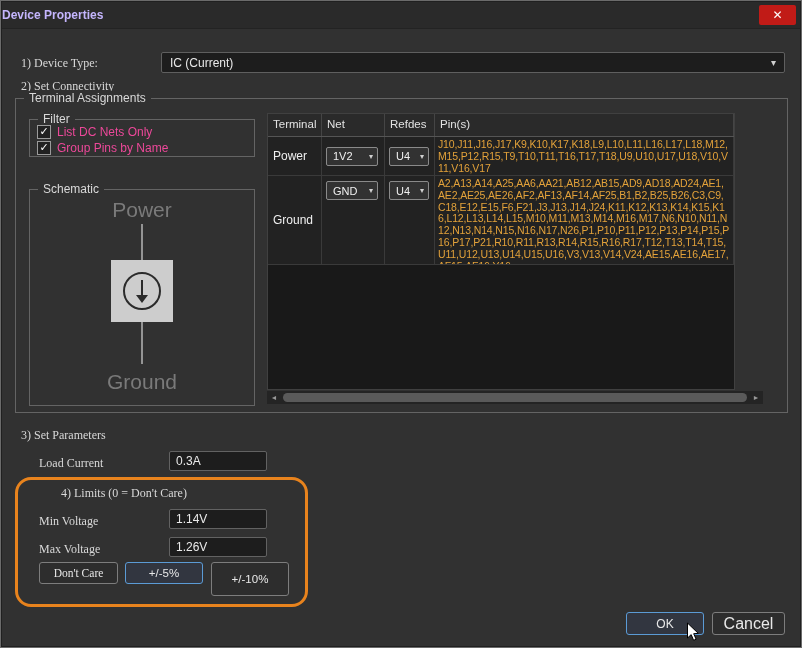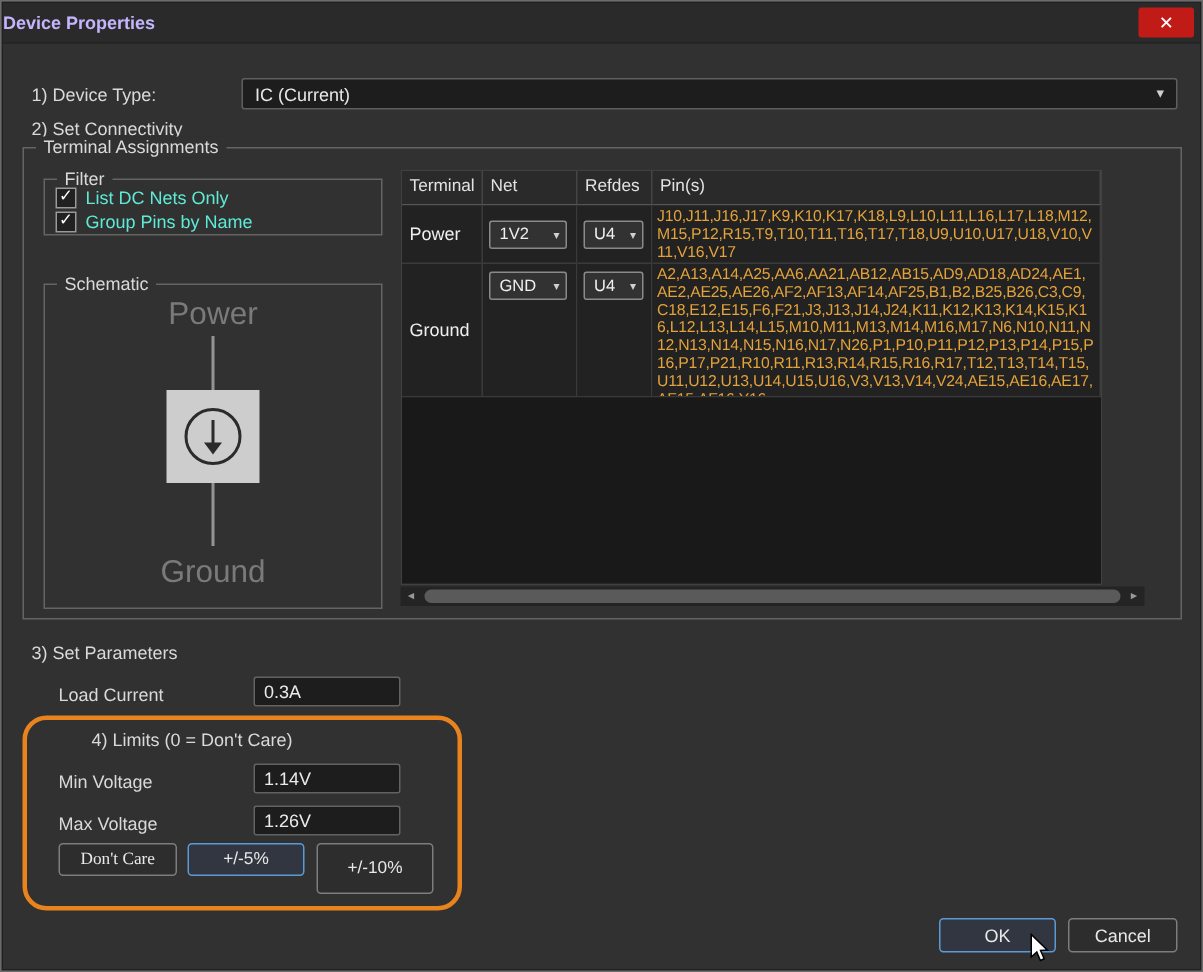--- a/index.html
+++ b/index.html
@@ -15,21 +15,21 @@
               background:#2a2a2a; border-bottom:1px solid #232323; }
   .titlebar .title { position:absolute; left:0; right:0; top:0; height:26px;
                      line-height:26px; text-align:left; color:#c4b5fd;
                      font-size:12px; font-weight:700; }
   .close-btn { position:absolute; top:3px; right:4px; width:37px; height:20px;
                background:var(--close,#c11b17); border-radius:2px;
                display:flex; align-items:center; justify-content:center;
                color:#fff; font-size:12px; font-weight:700; cursor:pointer; }
 
   
-  .lbl { position:absolute; color:#d9d9d9; font-size:12px; white-space:nowrap; }
+  .lbl { position:absolute; color:#d9d9d9; font-size:12px; white-space:nowrap;font-family:Liberation Serif, serif; }
   .groupbox { position:absolute; border:1px solid #646464; box-sizing:border-box; }
   .groupbox .legend { position:absolute; top:-8px; left:8px; background:#313131;
                       padding:0 5px; font-size:12px; color:#d9d9d9; white-space:nowrap; }
   .textbox { position:absolute; background:#1d1d1d; border:1px solid #626262;
              border-radius:2px; color:#eaeaea; font-size:12px; padding:0 6px;
              box-sizing:border-box; font-family:inherit; outline:none; }
   .btn { position:absolute; background:#2d2d2d; border:1px solid #7d7d7d;
          border-radius:3px; color:#e8e8e8; font-size:11.5px; font-family:inherit;
          display:flex; align-items:center; justify-content:center; cursor:pointer; }
   .btn.focused { border:1px solid var(--focus,#5b9bd5); background:#323640; }
@@ -46,21 +46,21 @@
 
   
   .ta-group { left:14px; top:97px; width:773px; height:315px; }
   .filter-group { left:28px; top:118px; width:226px; height:38px; }
   .cb-row { position:absolute; display:flex; align-items:center; gap:6px; }
   .cb-row-1 { left:36px; top:124px; }
   .cb-row-2 { left:36px; top:140px; }
   .cb { width:12px; height:12px; background:#212121; border:1px solid #9b9b9b;
         display:flex; align-items:center; justify-content:center; cursor:pointer; }
   .cb .check { color:#ffffff; font-size:11px; font-weight:700; line-height:1; margin-top:-1px; }
-  .cb-label { color:#5eead4; font-size:12px; white-space:nowrap; }
+  .cb-label { color:#ec4899; font-size:12px; white-space:nowrap; }
 
   .schematic-group { left:28px; top:188px; width:226px; height:217px; }
   .sch-power { position:absolute; top:8px; left:0; width:100%; text-align:center;
                font-size:21px; color:#7a7a7a; }
   .sch-ground { position:absolute; top:180px; left:0; width:100%; text-align:center;
                 font-size:21px; color:#7a7a7a; }
   .sch-symbol { position:absolute; top:34px; left:50%; transform:translateX(-50%); }
 
   
   .terminal-table { position:absolute; left:266px; top:112px; width:468px; height:277px;
@@ -107,21 +107,21 @@
   .min-voltage-label { left:38px; top:513px; }
   .min-voltage-input { left:168px; top:508px; width:98px; height:20px; }
   .max-voltage-label { left:38px; top:541px; }
   .max-voltage-input { left:168px; top:536px; width:98px; height:20px; }
   .btn-dontcare { left:38px;  top:561px; width:79px; height:22px;font-family:Liberation Serif, serif; }
   .btn-pm5      { left:124px; top:561px; width:78px; height:22px; }
   .btn-pm10     { left:210px; top:561px; width:78px; height:34px; }
 
   
   .btn-ok     { left:625px; top:611px; width:78px; height:23px; font-size:12px; }
-  .btn-cancel { left:711px; top:611px; width:73px; height:23px; font-size:12px; }
+  .btn-cancel { left:711px; top:611px; width:73px; height:23px; font-size:16px; }
 
   .cursor { position:absolute; left:685px; top:621px; pointer-events:none; }
 </style>
 </head>
 <body>
 
 <div class="window">
 
   <div class="titlebar">
     <span class="title">Device Properties</span>

